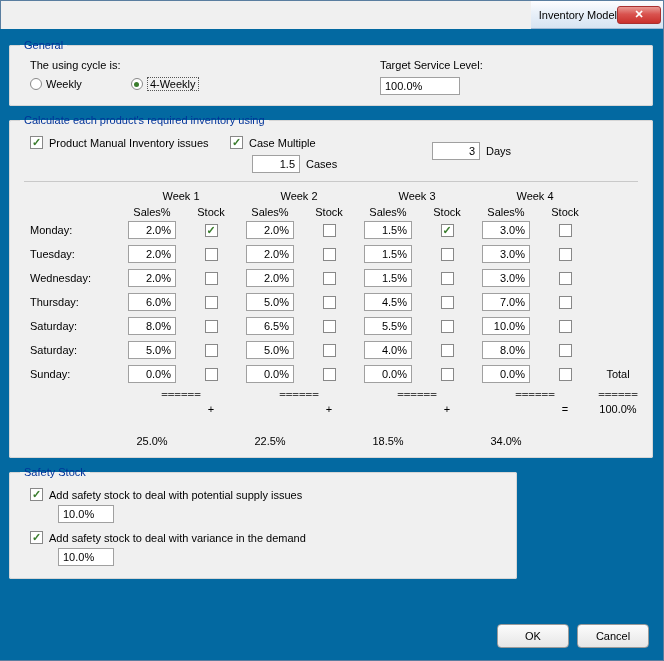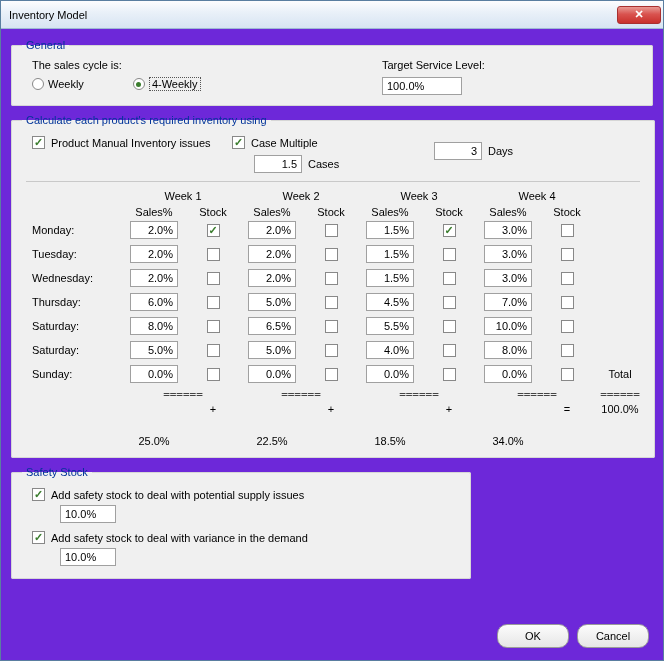--- a/index.html
+++ b/index.html
@@ -10,20 +10,21 @@
     background: #fff;
     color: #000;
   }
   .window {
     width: 664px;
     height: 661px;
     border: 1px solid #5a7ea0;
     background: #f0f0f0;
     display: flex;
     flex-direction: column;
+    align-items: flex-end;
   }
   .titlebar {
     height: 28px;
     background: linear-gradient(to bottom, #fdfdfe 0%, #eaf1f9 40%, #d7e4f2 100%);
     border-bottom: 1px solid #9fb9d4;
     display: flex;
     align-items: center;
     padding: 0 2px 0 8px;
   }
   .titlebar .title {
@@ -40,21 +41,21 @@
     display: flex;
     align-items: center;
     justify-content: center;
     font-weight: bold;
     font-size: 11px;
     cursor: default;
   }
   .client {
     flex: 1;
     padding: 10px 10px 10px 10px;
-    background: #6d28d9;
+    background: #0369a1;
     position: relative;
   }
   fieldset {
     border: 1px solid #d6d6d6;
     border-radius: 2px;
     margin: 0 0 8px 0;
     padding: 6px 10px 10px 10px;
     background: #f0f0f0;
   }
   legend {
@@ -108,21 +109,21 @@
   .sep-row{ display:flex; margin-top:2px;}
   .sep-row .wkblock, .sep-row .totcol{ font-family:monospace; letter-spacing:0; color:#444;}
   .tot-row{ display:flex; margin-top:2px;}
   .tot-row .wkblock{ display:flex;}
   .tot-row .sp{ text-align:center;margin-top:32px;}
   .tot-row .st{ text-align:center;}
   .safety-inner{ margin:4px 0 2px 10px;}
   .safety-inp{ margin:4px 0 8px 28px;}
   .btnbar{ position:absolute; right:14px; bottom:12px; display:flex; gap:8px;}
   .btn{
-    min-width:72px; height:24px; border:1px solid #9a9a9a; background:linear-gradient(to bottom,#fcfcfc,#e6e6e6); border-radius:10px; display:flex; align-items:center; justify-content:center; padding:0 14px; cursor:default;margin-top:38px;
+    min-width:72px; height:24px; border:1px solid #9a9a9a; background:linear-gradient(to bottom,#fcfcfc,#e6e6e6); border-radius:4px; display:flex; align-items:center; justify-content:center; padding:0 14px; cursor:default;margin-top:38px;
   }
   .gen-flex{ display:flex;}
   .gen-left{ width: 360px;}
 </style>
 </head>
 <body>
 
 <div class="window">
   <div class="titlebar">
     <div class="title">Inventory Model</div>
@@ -130,21 +131,21 @@
       <span>✕</span>
     </div>
   </div>
 
   <div class="client">
 
     <fieldset>
       <legend>General</legend>
       <div class="gen-flex">
         <div class="gen-left">
-          <div class="general-top">The sales cycle is:</div>
+          <div class="general-top">The using cycle is:</div>
           <div class="radios">
             <div class="radio-opt">
               <span class="radio-dot"></span>
               <span>Weekly</span>
             </div>
             <div class="radio-opt">
               <span class="radio-dot checked"></span>
               <span class="focus-rect">4-Weekly</span>
             </div>
           </div>
@@ -442,21 +443,21 @@
             <div class="wkblock">
                 <div class="sp">34.0%</div>
                 <div class="st">=</div>
               </div>
             <div class="totcol">100.0%</div>
           </div>
         </div>
       </div>
     </fieldset>
 
-    <fieldset style="width:460px">
+    <fieldset style="width:508px">
       <legend>Safety Stock</legend>
       <div class="safety-inner">
         <div class="chk-row">
           <span class="chk checked"></span>
           <span>Add safety stock to deal with potential supply issues</span>
         </div>
         <div class="safety-inp">
           <input class="inp inp-left" style="width: 56px;" value="10.0%">
         </div>
         <div class="chk-row">

